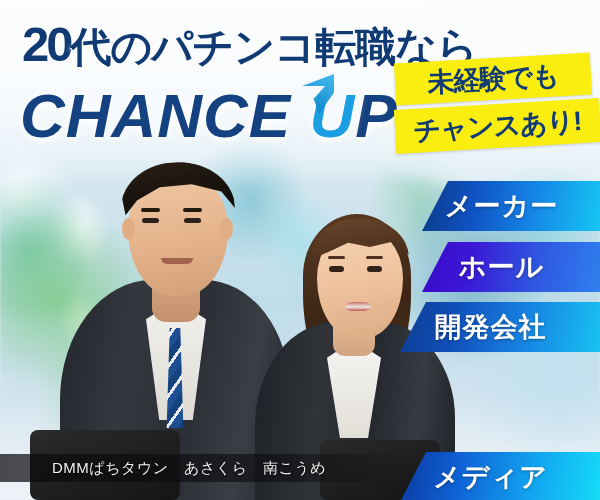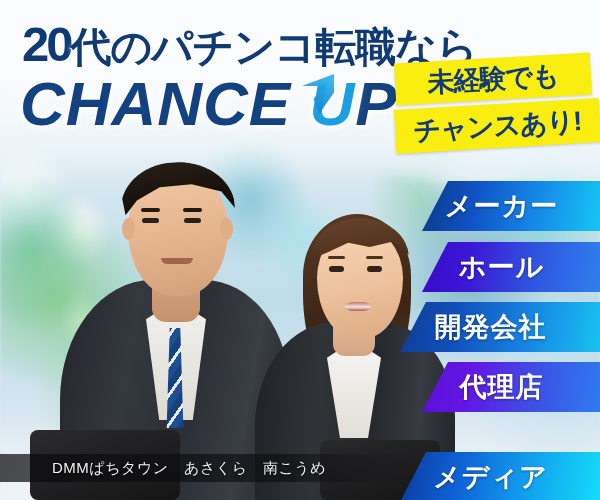--- a/index.html
+++ b/index.html
@@ -169,21 +169,21 @@
   .headline{
     position:absolute; left:22px; top:16px;
     font-size:41px; font-weight:bold; letter-spacing:-1px;
     color:#103a73; white-space:nowrap;
     text-shadow:0 1px 0 #fff, 0 2px 5px rgba(255,255,255,.9);
   }
   .headline .num{ font-size:49px; letter-spacing:-3px; }
 
   
   .logo{
-    position:absolute; left:20px; top:68px;
+    position:absolute; left:20px; top:80px;
     font-size:62px; font-weight:bold; font-style:italic;
     letter-spacing:1px; white-space:nowrap;
     color:#14417f;
     text-shadow:0 2px 7px rgba(255,255,255,.95), 0 0 14px rgba(255,255,255,.8);
   }
   .logo .up-u{ color:#1b9fe3; position:relative; }
   .logo .up-p{ color:#14417f; }
   .arrow-swoosh{
     position:absolute; left:300px; top:74px; width:34px; height:40px;
     background:linear-gradient(200deg,#36b6f0,#0d7fc4);
@@ -289,20 +289,19 @@
   <div class="arrow-swoosh"></div>
 
   <div class="badge-wrap">
     <div class="badge badge-1">未経験でも</div>
     <div class="badge badge-2">チャンスあり!</div>
   </div>
 
   <div class="cat cat-0">メーカー</div>
   <div class="cat cat-1">ホール</div>
   <div class="cat cat-2">開発会社</div>
-  <div class="cat cat-3">代理店</div>
   <div class="cat cat-4">メディア</div>
 
   <div class="credit">
     <span class="credit-text">DMMぱちタウン　あさくら　南こうめ</span>
   </div>
 
 </div>
 
 </body></html>

